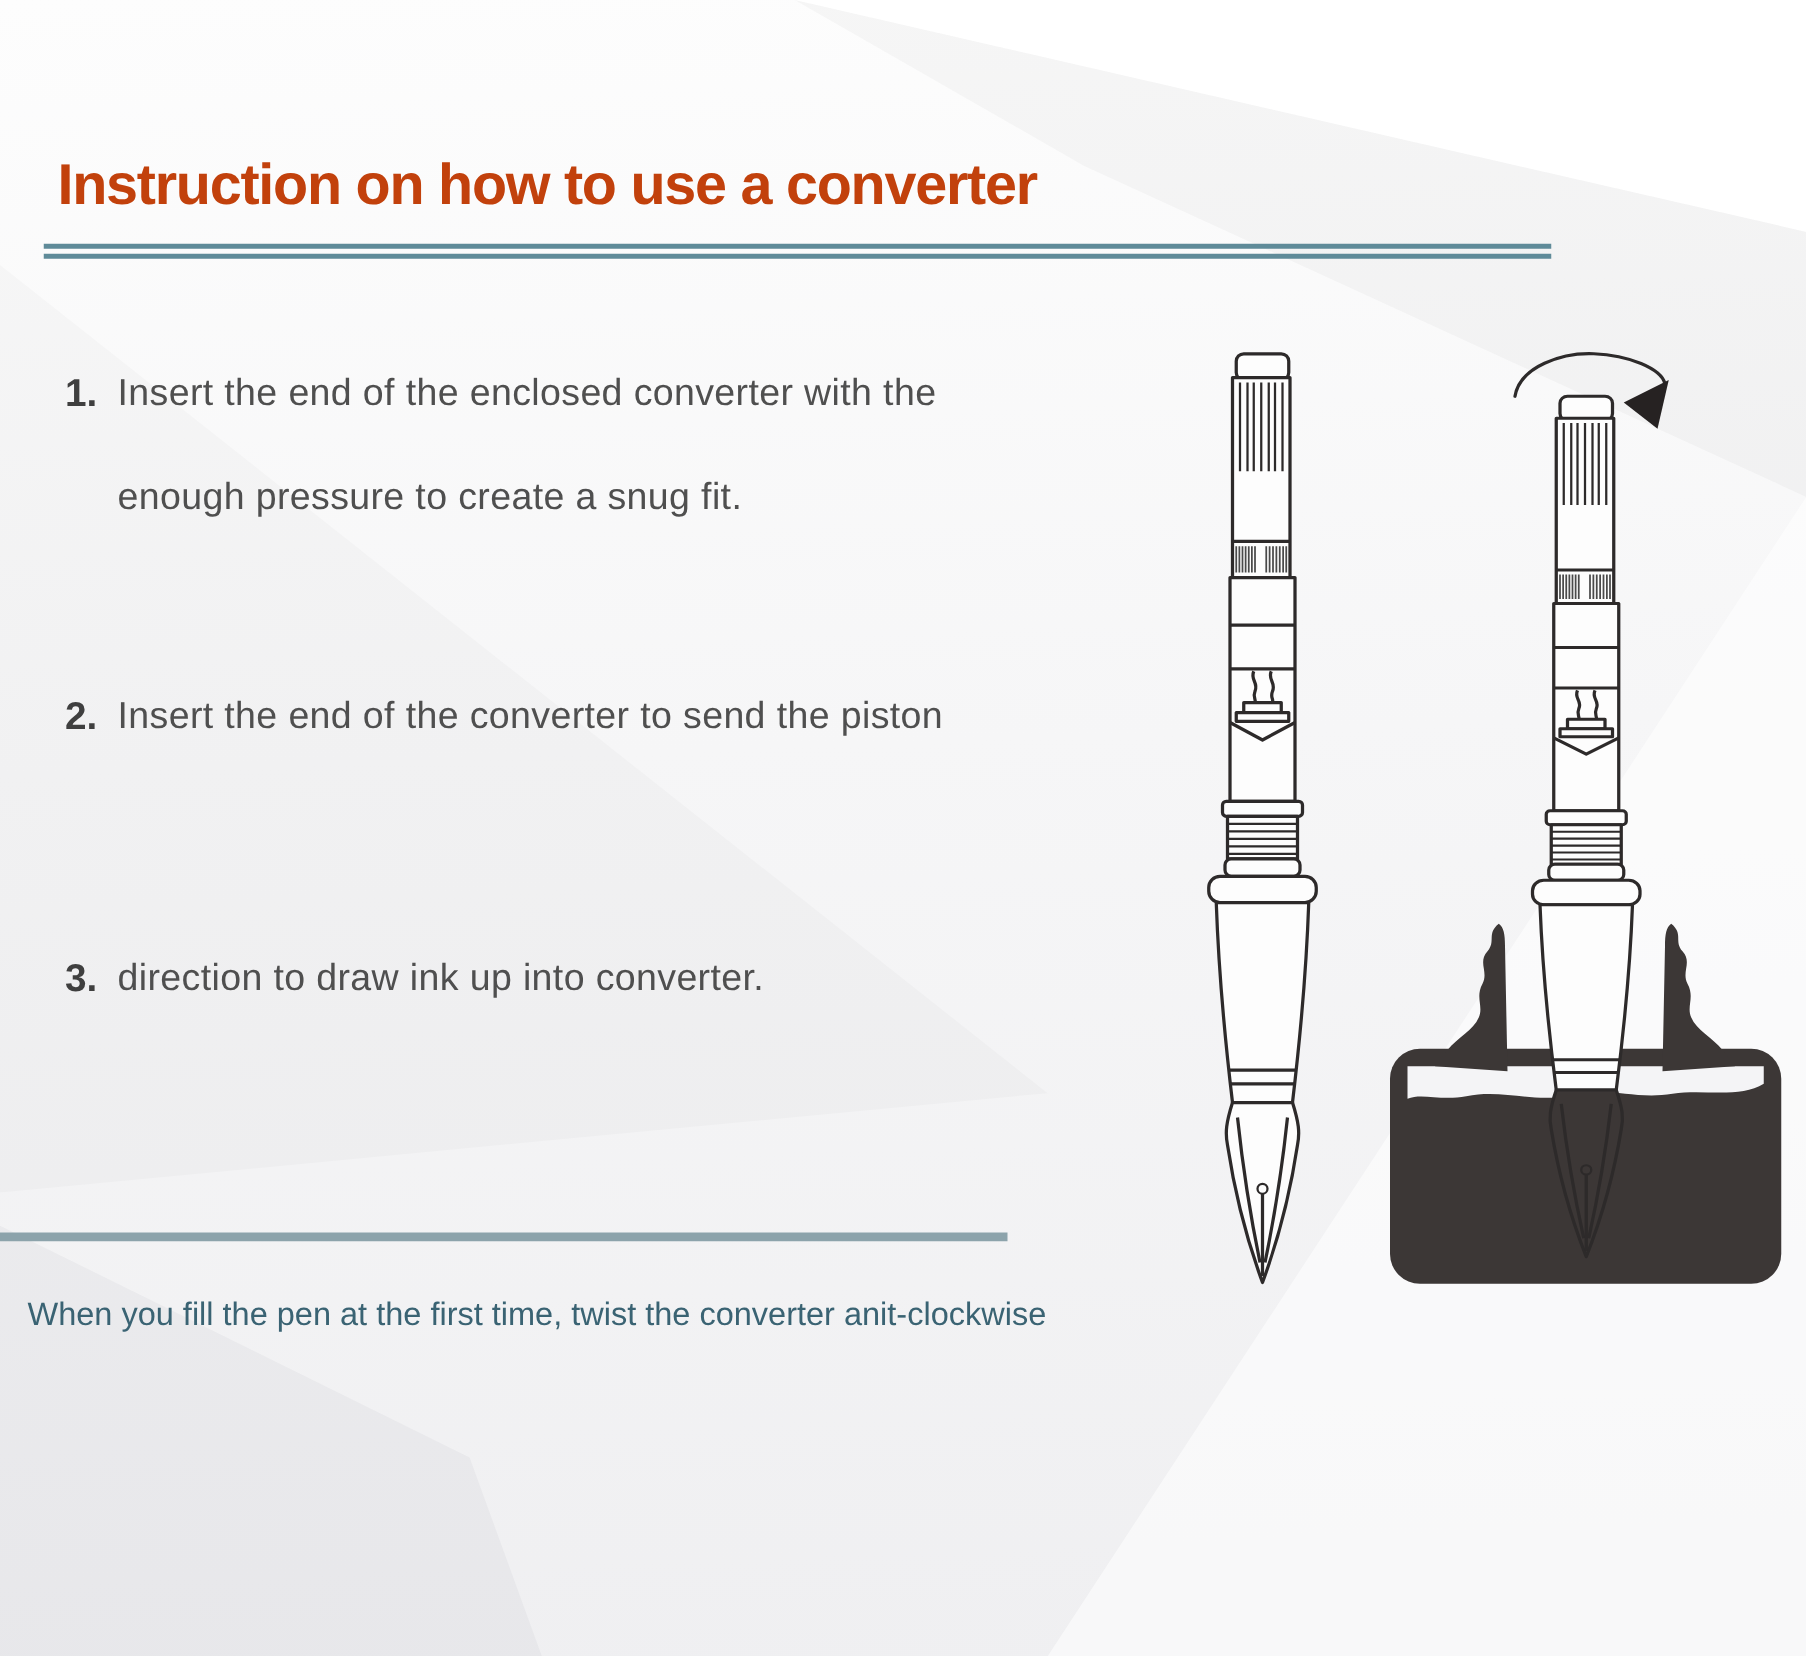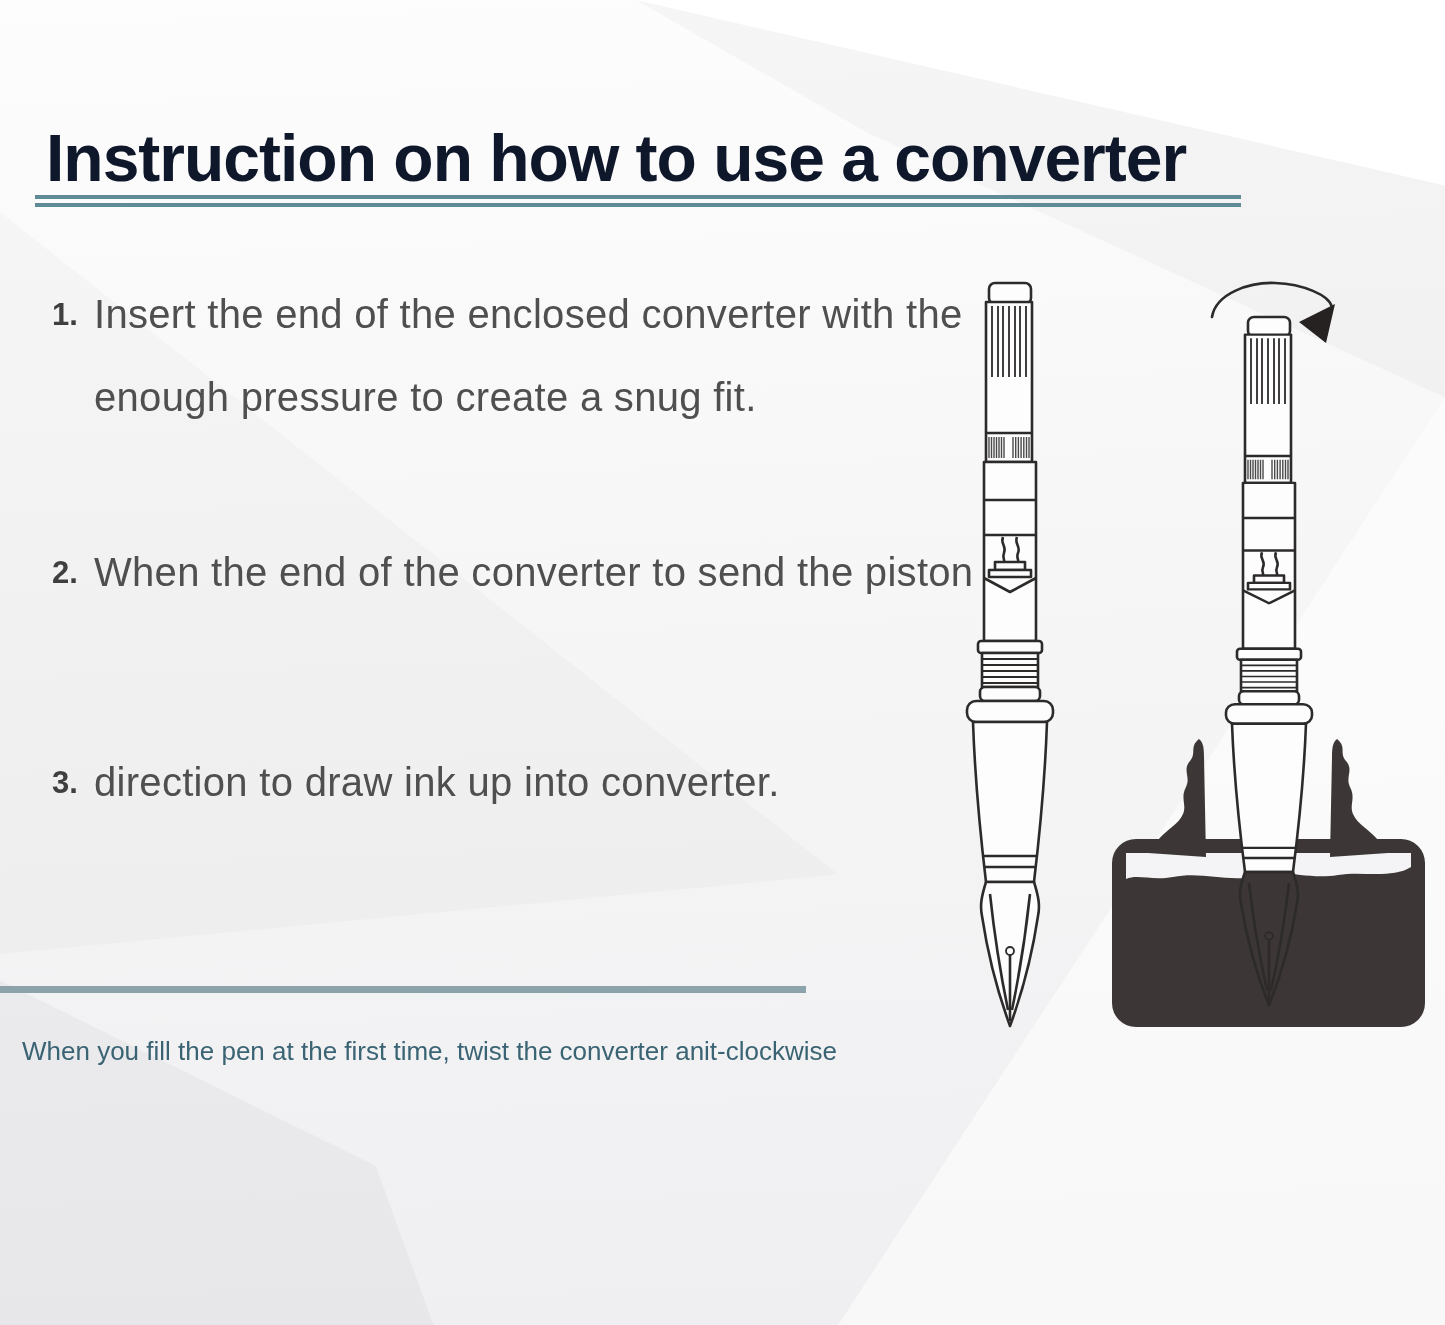--- a/index.html
+++ b/index.html
@@ -10,31 +10,31 @@
   }
   .wedge{position:absolute;inset:0;pointer-events:none;}
   #w1{background:rgba(255,255,255,.95);clip-path:polygon(44% 0,100% 0,100% 14%);}
   #w2{background:rgba(110,110,125,.05);clip-path:polygon(44% 0,100% 14%,100% 30%,60% 10%);}
   #w3{background:rgba(255,255,255,.55);clip-path:polygon(100% 30%,58% 100%,100% 100%);}
   #w4{background:rgba(100,100,115,.05);clip-path:polygon(0 74%,26% 88%,30% 100%,0 100%);}
   #w5{background:rgba(120,120,135,.04);clip-path:polygon(0 16%,58% 66%,0 72%);}
 
   .title{
     position:absolute;left:46px;top:120px;
-    font-size:66px;font-weight:bold;letter-spacing:-1px;
-    color:#0f172a;white-space:nowrap;
+    font-size:46px;font-weight:bold;letter-spacing:-1px;
+    color:#c2410c;white-space:nowrap;
   }
   .title-rule{
     position:absolute;left:35px;top:195px;width:1206px;height:12px;
     border-top:4px solid #5f8b99;border-bottom:4px solid #5f8b99;
     box-sizing:border-box;
   }
   .step{position:absolute;display:flex;align-items:flex-start;}
   .step-num{font-size:31px;font-weight:bold;color:#3f3f3f;line-height:83px;width:42px;flex:none;}
-  .step-lines{font-size:40px;color:#4f4f4f;line-height:83px;letter-spacing:.3px;white-space:nowrap;}
+  .step-lines{font-size:30px;color:#4f4f4f;line-height:83px;letter-spacing:.3px;white-space:nowrap;}
   #step1{left:52px;top:273px;}
   #step2{left:52px;top:531px;}
   #step3{left:52px;top:741px;}
 
   .divider{position:absolute;left:0;top:986px;width:806px;height:7px;background:#8ca3ab;}
 
   .note{position:absolute;left:22px;top:1024px;font-size:26px;line-height:54px;color:#3a6373;white-space:nowrap;}
 
   svg.art{position:absolute;left:0;top:0;pointer-events:none;}
   .ln{stroke:#2d2a2a;stroke-width:2.6;fill:#fdfdfd;stroke-linejoin:round;}
@@ -58,21 +58,21 @@
   <span class="step-num">1.</span>
   <div class="step-lines">
     <div>Insert the end of the enclosed converter with the</div>
     <div>enough pressure to create a snug fit.</div>
   </div>
 </div>
 
 <div class="step" id="step2">
   <span class="step-num">2.</span>
   <div class="step-lines">
-    <div>When the end of the converter to send the piston</div>
+    <div>Insert the end of the converter to send the piston</div>
   </div>
 </div>
 
 <div class="step" id="step3">
   <span class="step-num">3.</span>
   <div class="step-lines">
     <div>direction to draw ink up into converter.</div>
   </div>
 </div>
 

